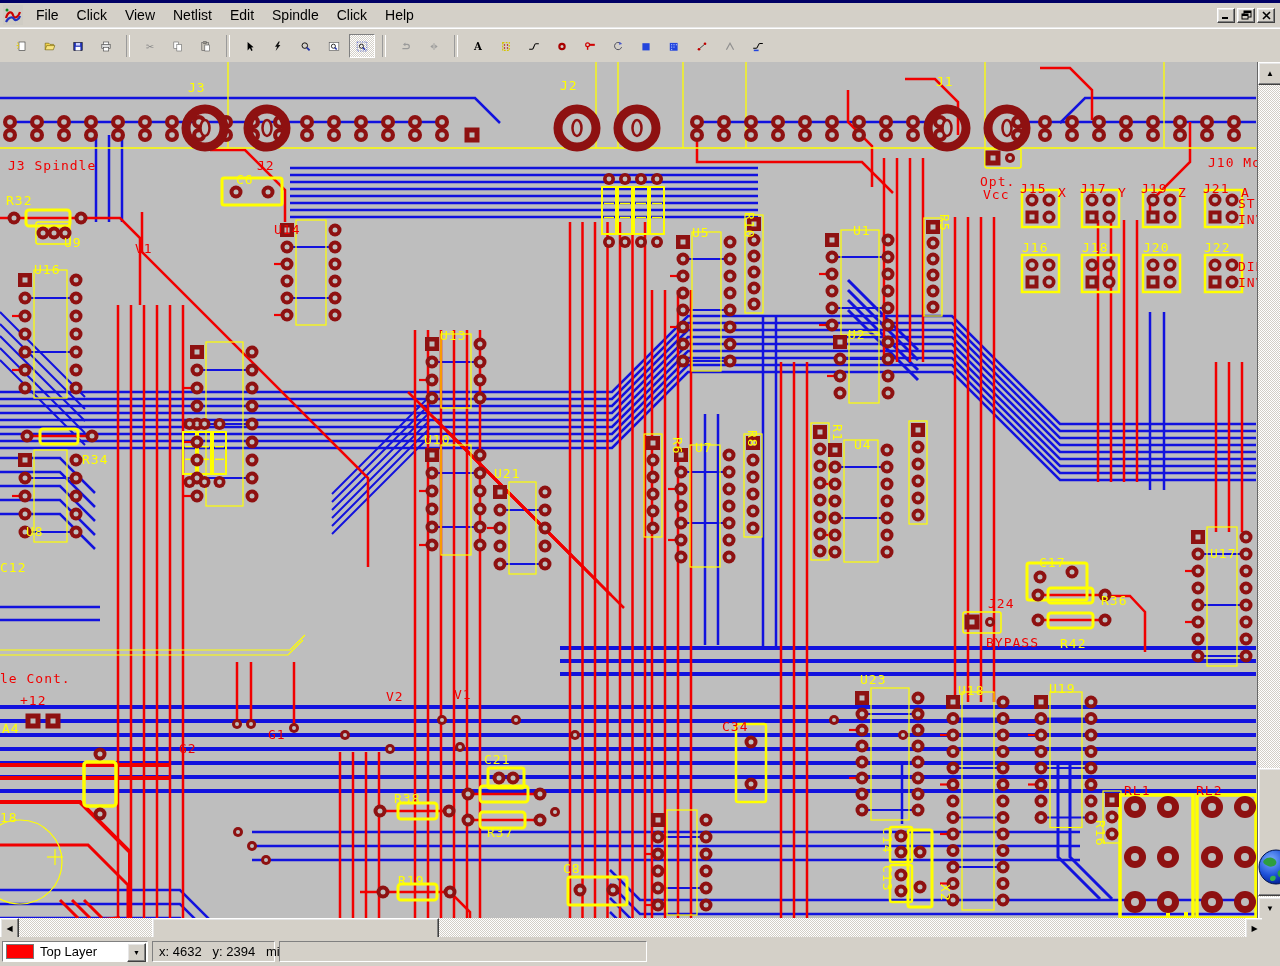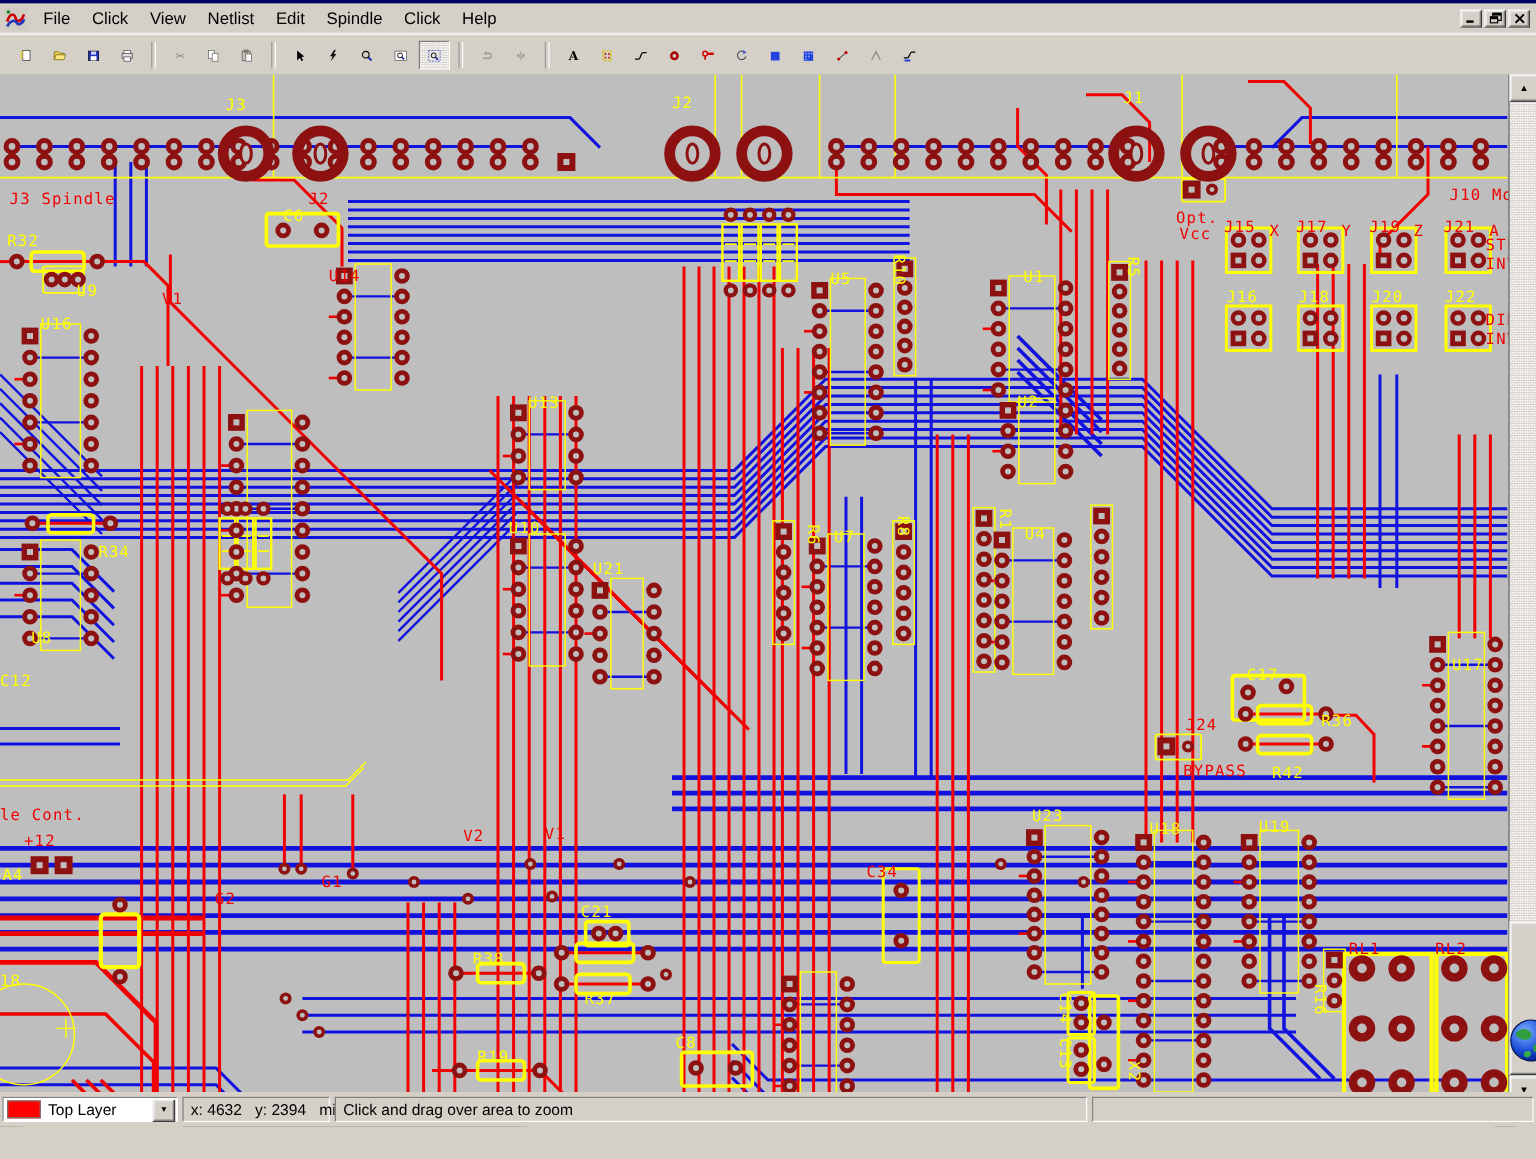--- a/index.html
+++ b/index.html
@@ -41,21 +41,21 @@
   .vtrack{position:absolute;left:0;top:21px;width:22px;height:814px;}
   .vthumb{position:absolute;left:0;top:685px;width:22px;height:126px;}
   .hscroll{position:absolute;left:0;top:856px;width:1262px;height:19px;}
   .harrow{position:absolute;top:0;width:17px;height:19px;font-size:8px;color:#000;display:flex;align-items:center;justify-content:center;}
   .harrow.left{left:0;} .harrow.right{left:1245px;}
   .htrack{position:absolute;left:17px;top:0;width:1228px;height:19px;}
   .hthumb{position:absolute;left:135px;top:0;width:285px;height:19px;}
   .corner{position:absolute;left:1262px;top:856px;width:18px;height:19px;background:#D4D0C8;}
   .globe{position:absolute;left:1258px;top:848px;width:36px;height:40px;z-index:6;}
   
-  .statusbar{position:absolute;left:0;top:910px;width:1280px;height:29px;background:#D4D0C8;
+  .statusbar{position:absolute;left:0;top:937px;width:1280px;height:29px;background:#D4D0C8;
     display:flex;align-items:center;font-size:13px;color:#000;}
   .panel{height:21px;border:1px solid;border-color:#808080 #FFFFFF #FFFFFF #808080;
     display:flex;align-items:center;box-sizing:border-box;}
   .panel.combo{width:146px;margin-left:2px;background:#fff;padding:0;position:relative;}
   .swatch{width:26px;height:13px;margin:0 6px 0 3px;border:1px solid #777;flex:0 0 auto;}
   .layername{font-size:13px;white-space:pre;}
   .combobtn{position:absolute;right:1px;top:1px;width:17px;height:17px;font-size:7px;
     display:flex;align-items:center;justify-content:center;}
   .panel.coords{width:123px;margin-left:4px;padding-left:6px;white-space:pre;background:#D4D0C8;}
   .panel.hint{width:627px;margin-left:4px;padding-left:6px;white-space:pre;background:#D4D0C8;}
@@ -1673,15 +1673,14 @@
 
 <div class="statusbar">
   <div class="panel combo">
     <span class="swatch" id="layer-swatch" style="background: rgb(255, 0, 0);"></span>
     <span class="layername">Top Layer</span>
     <span class="combobtn raised">
         <span>▼</span>
       </span>
   </div>
   <div class="panel coords">x: 4632   y: 2394   mils</div>
-  <div class="panel hint">Click and drag over area to zoom</div>
   <div class="panel rest"></div>
 </div>
 
 </body></html>

